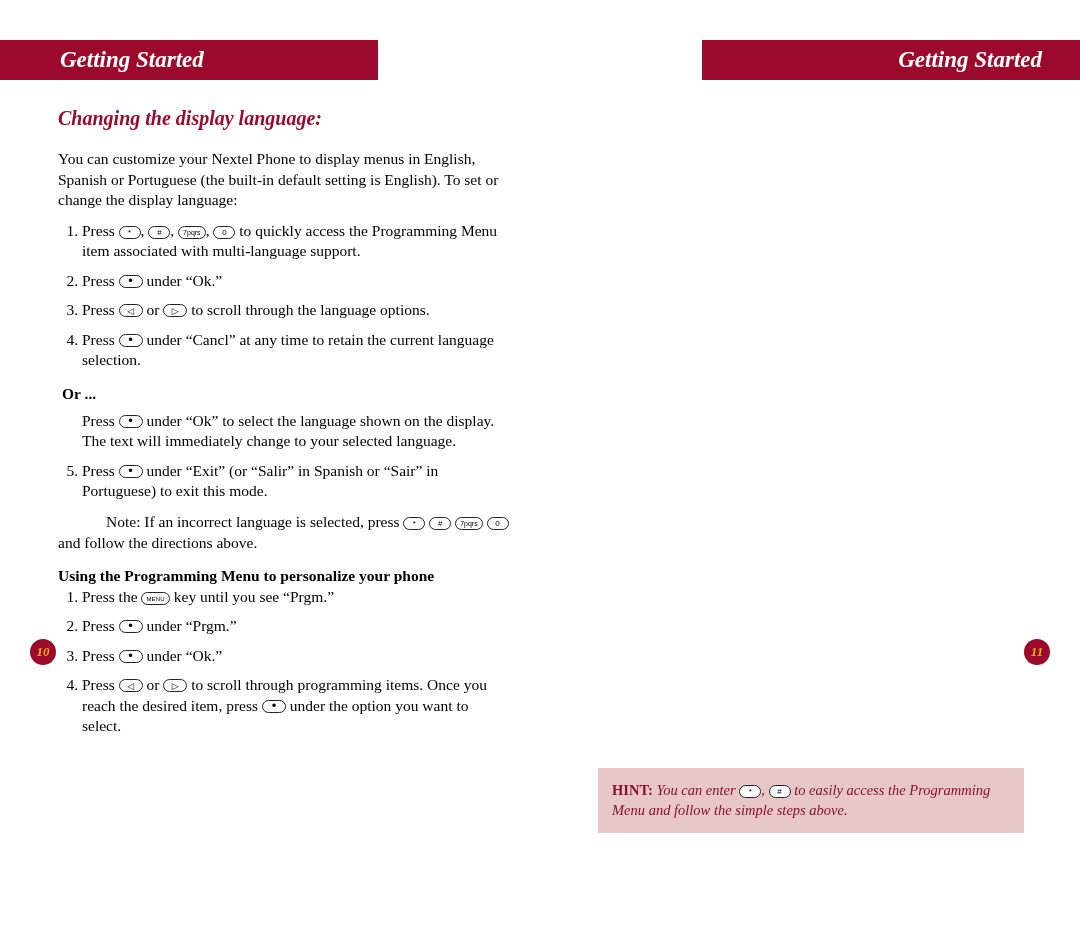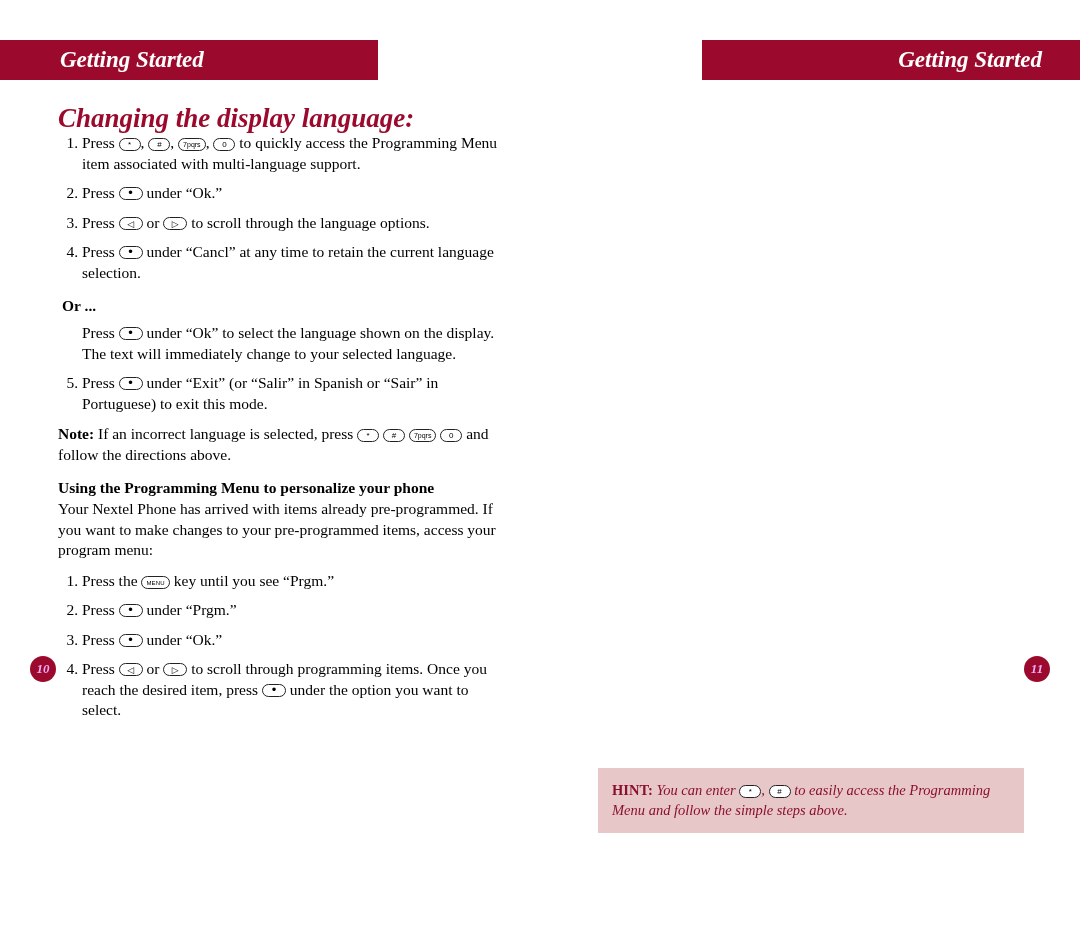--- a/index.html
+++ b/index.html
@@ -52,21 +52,21 @@
     box-sizing: border-box;
     justify-content: flex-end;
   }
 
   
   .title {
     color: #9B0A2C;
     font-family: "Liberation Serif", serif;
     font-style: italic;
     font-weight: bold;
-    font-size: 27px;
+    font-size: 20px;
     line-height: 29px;
   }
   .subhead {
     font-family: "Liberation Serif", serif;
     font-weight: bold;
     font-size: 15.5px;
     margin-top: 14px;
     margin-bottom: 2px;
   }
   p.body {
@@ -130,21 +130,21 @@
   .key.dot { font-size: 13px; line-height: 10px; }
   .key.menu { font-size: 6px; letter-spacing: 0.2px; }
   .key.tiny { min-width: 22px; }
 
   
   .note {
     font-size: 15.5px;
     line-height: 21px;
     margin: 8px 0 10px 0;
   }
-  .note b { font-weight: bold; }
+  .note b { font-weight: normal; margin-left: 48px; }
 
   
   .hint {
     position: absolute;
     left: 58px;
     top: 768px;
     width: 426px;
     background: #E8C7C8;
     padding: 12px 14px 13px 14px;
     box-sizing: border-box;
@@ -153,26 +153,26 @@
     font-size: 14.5px;
     line-height: 20px;
     color: #8A1030;
   }
   .hint b { font-style: normal; font-weight: bold; }
   .hint .key { font-style: normal; }
 
   
   .pagenum {
     position: absolute;
-    bottom: 28px;
+    bottom: 45px;
     width: 26px;
     height: 26px;
     border-radius: 50%;
     background: #9B0A2C;
-    color: #f0abfc;
+    color: #eab308;
     font-family: "Liberation Serif", serif;
     font-style: italic;
     font-weight: bold;
     font-size: 13px;
     display: flex;
     align-items: center;
     justify-content: center;
   }
   .pagenum-left { left: 30px; }
   .pagenum-right { right: 30px; }
@@ -192,20 +192,21 @@
   <div class="banner banner-left">
     <span>Getting Started</span>
   </div>
 
   <div class="content-left">
 
     <div class="title">
       <div>Changing the display language:</div>
     </div>
 
+    <p class="body" style="margin-top:16px;">You can customize your Nextel Phone to display menus in English, Spanish or Portuguese (the built-in default setting is English). To set or change the display language:</p>
 
     <ol class="steps">
       <li>
         <span class="num">1.</span>
         <span>Press</span>
         <span class="key tiny">*</span>,
         <span class="key tiny">#</span>,
         <span class="key small">7pqrs</span>,
         <span class="key tiny">0</span>
         <span>to quickly access the Programming Menu item associated with multi-language support.</span>
@@ -254,21 +255,20 @@
       <span>If an incorrect language is selected, press</span>
       <span class="key tiny">*</span>
       <span class="key tiny">#</span>
       <span class="key small">7pqrs</span>
       <span class="key tiny">0</span>
       <span>and follow the directions above.</span>
     </div>
 
     <div class="subhead">Using the Programming Menu to personalize your phone</div>
 
-    <p class="body">Your Nextel Phone has arrived with items already pre-programmed. If you want to make changes to your pre-programmed items, access your program menu:</p>
 
     <ol class="steps">
       <li>
         <span class="num">1.</span>
         <span>Press the</span>
         <span class="key menu">MENU</span>
         <span>key until you see “Prgm.”</span>
       </li>
       <li>
         <span class="num">2.</span>

